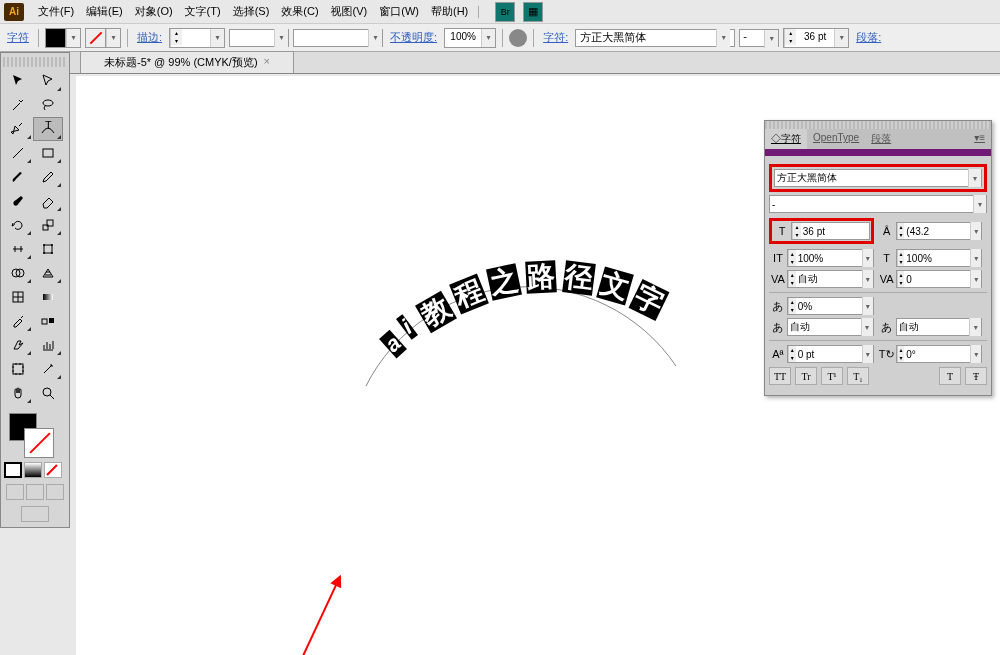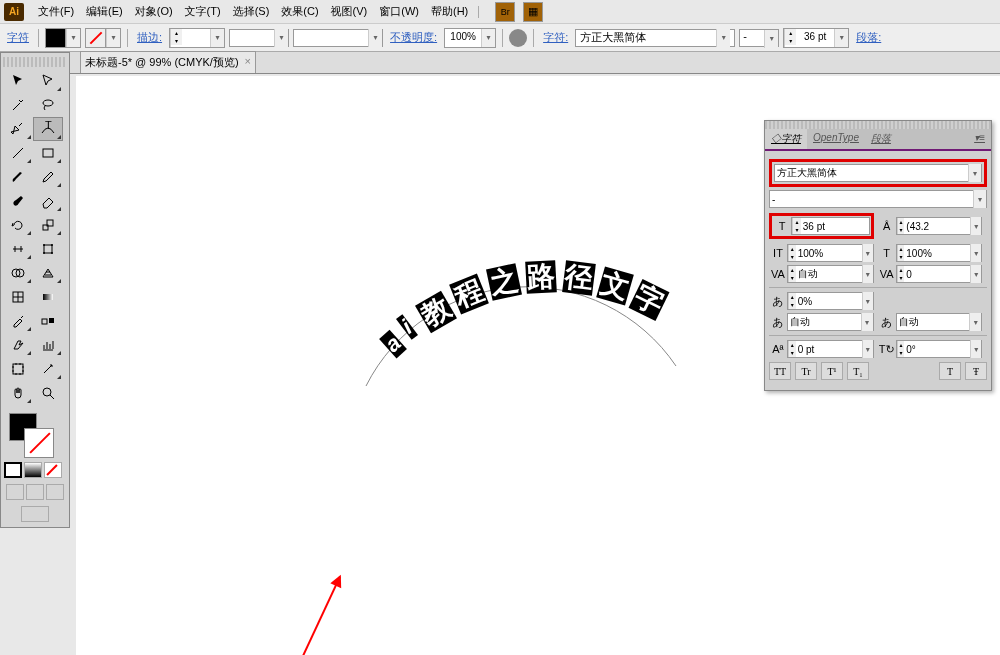--- a/index.html
+++ b/index.html
@@ -4,21 +4,21 @@
 <style>
 * { margin: 0; padding: 0; box-sizing: border-box; font-family: "Microsoft YaHei", sans-serif; font-size: 11px; }
 body { width: 1000px; height: 655px; background: #e8e8e8; position: relative; overflow: hidden; }
 
 
 .menubar { height: 24px; background: #e8e8e8; display: flex; align-items: center; padding: 0 4px; border-bottom: 1px solid #ccc; }
 .app-icon { width: 20px; height: 18px; background: #4a2a00; color: #f5a623; display: flex; align-items: center; justify-content: center; margin-right: 8px; font-weight: bold; font-size: 10px; border-radius: 2px; }
 .menu-item { padding: 0 6px; cursor: default; }
 .menu-sep { width: 1px; height: 12px; background: #aaa; margin: 0 4px; }
 .menu-ext { margin-left: 12px; display: flex; gap: 8px; }
-.ext-btn { width: 20px; height: 20px; border: 1px solid #999; background: #a16207; }
+.ext-btn { width: 20px; height: 20px; border: 1px solid #999; background: #0f766e; }
 
 
 .optbar { height: 28px; background: #eee; border-bottom: 1px solid #aaa; display: flex; align-items: center; padding: 0 4px; gap: 4px; }
 .label-link { color: #3060c0; text-decoration: underline; padding: 0 3px; }
 .swatch-grp { display: flex; border: 1px solid #999; }
 .swatch { width: 20px; height: 18px; border-right: 1px solid #999; position: relative; }
 .swatch.black { background: #000; }
 .swatch.none::after { content: ""; position: absolute; left: 2px; top: 8px; width: 16px; height: 2px; background: red; transform: rotate(-45deg); }
 .dd { width: 14px; height: 18px; background: #eee; border-left: 1px solid #ccc; display: flex; align-items: center; justify-content: center; }
 .dd::after { content: "▾"; font-size: 8px; color: #666; }
@@ -28,21 +28,21 @@
 .stepper span { height: 8px; font-size: 6px; line-height: 8px; text-align: center; background: #f0f0f0; }
 .wide-dd { width: 60px; height: 18px; border: 1px solid #999; background: #fff; display: flex; align-items: center; justify-content: flex-end; }
 .font-dd { width: 160px; height: 18px; border: 1px solid #999; background: #fff; display: flex; align-items: center; padding: 0 4px; }
 .opacity-in { width: 36px; }
 .small-dd { width: 24px; height: 18px; border: 1px solid #999; background: #fff; display: flex; }
 .eye-btn { width: 18px; height: 18px; border-radius: 50%; background: #888; }
 .vbar { width: 1px; height: 18px; background: #aaa; margin: 0 2px; }
 
 
 .doctabs { height: 22px; background: #ddd; display: flex; align-items: flex-end; padding-left: 80px; border-bottom: 1px solid #888; }
-.doctab { padding: 3px 4px; background: #e8e8e8; border: 1px solid #999; border-bottom: none; font-size: 11px; display: flex; gap: 6px; }
+.doctab { padding: 3px 23px; background: #e8e8e8; border: 1px solid #999; border-bottom: none; font-size: 11px; display: flex; gap: 6px; }
 .doctab .x { color: #888; }
 
 
 .toolpanel { position: absolute; left: 0; top: 52px; width: 70px; background: #d6d6d6; border: 1px solid #888; padding: 4px 2px; }
 .toolpanel .handle { height: 10px; background: repeating-linear-gradient(90deg, #bbb 0 2px, transparent 2px 4px); margin-bottom: 2px; }
 .tool-row { display: flex; }
 .tool-btn { width: 30px; height: 24px; border: 1px solid #d6d6d6; display: flex; align-items: center; justify-content: center; position: relative; }
 .tool-btn.sel { background: #bbb; border: 1px solid #888; }
 .tool-btn svg { width: 16px; height: 16px; }
 .tool-btn .tri { position: absolute; right: 1px; bottom: 1px; width: 0; height: 0; border-right: 4px solid #333; border-top: 4px solid transparent; }
@@ -58,21 +58,21 @@
 .arrow { position: absolute; left: 170px; top: 480px; width: 2px; height: 220px; background: red; transform-origin: bottom; transform: rotate(25deg); }
 .arrow::before { content: ""; position: absolute; top: -2px; left: -5px; width: 0; height: 0; border-left: 6px solid transparent; border-right: 6px solid transparent; border-bottom: 12px solid red; }
 
 
 .path-text { position: absolute; left: 100px; top: 140px; width: 300px; height: 120px; }
 .ch { position: absolute; color: #fff; background: #000; font-weight: bold; font-size: 28px; padding: 2px 1px; line-height: 1; }
 
 
 .charpanel { position: absolute; right: 8px; top: 120px; width: 228px; background: #d0d0d0; border: 1px solid #888; box-shadow: 2px 2px 4px rgba(0,0,0,0.3); }
 .charpanel .handle { height: 8px; background: repeating-linear-gradient(90deg, #bbb 0 2px, transparent 2px 4px); }
-.panel-tabs { display: flex; background: #c0c0c0; border-bottom: 2px solid #701a75; font-style: italic; }
+.panel-tabs { display: flex; background: #c0c0c0; border-bottom: 7px solid #701a75; }
 .panel-tab { padding: 3px 6px; font-size: 10px; color: #555; text-decoration: underline; }
 .panel-tab.act { background: #d0d0d0; color: #000; }
 .panel-body { padding: 6px 4px; }
 .hl-red { border: 3px solid #e00000; padding: 2px; margin: 2px 0; }
 .pf-row { display: flex; align-items: center; gap: 4px; margin: 3px 0; }
 .pf-field { display: flex; border: 1px solid #999; background: #fff; height: 18px; align-items: center; flex: 1; }
 .pf-field input { width: 100%; border: none; padding: 0 2px; font-size: 10px; }
 .pf-ico { width: 18px; display: flex; align-items: center; justify-content: center; }
 .pf-stepper { width: 10px; display: flex; flex-direction: column; }
 .pf-stepper span { height: 8px; font-size: 6px; text-align: center; line-height: 8px; background: #eee; border-left: 1px solid #ccc; }

